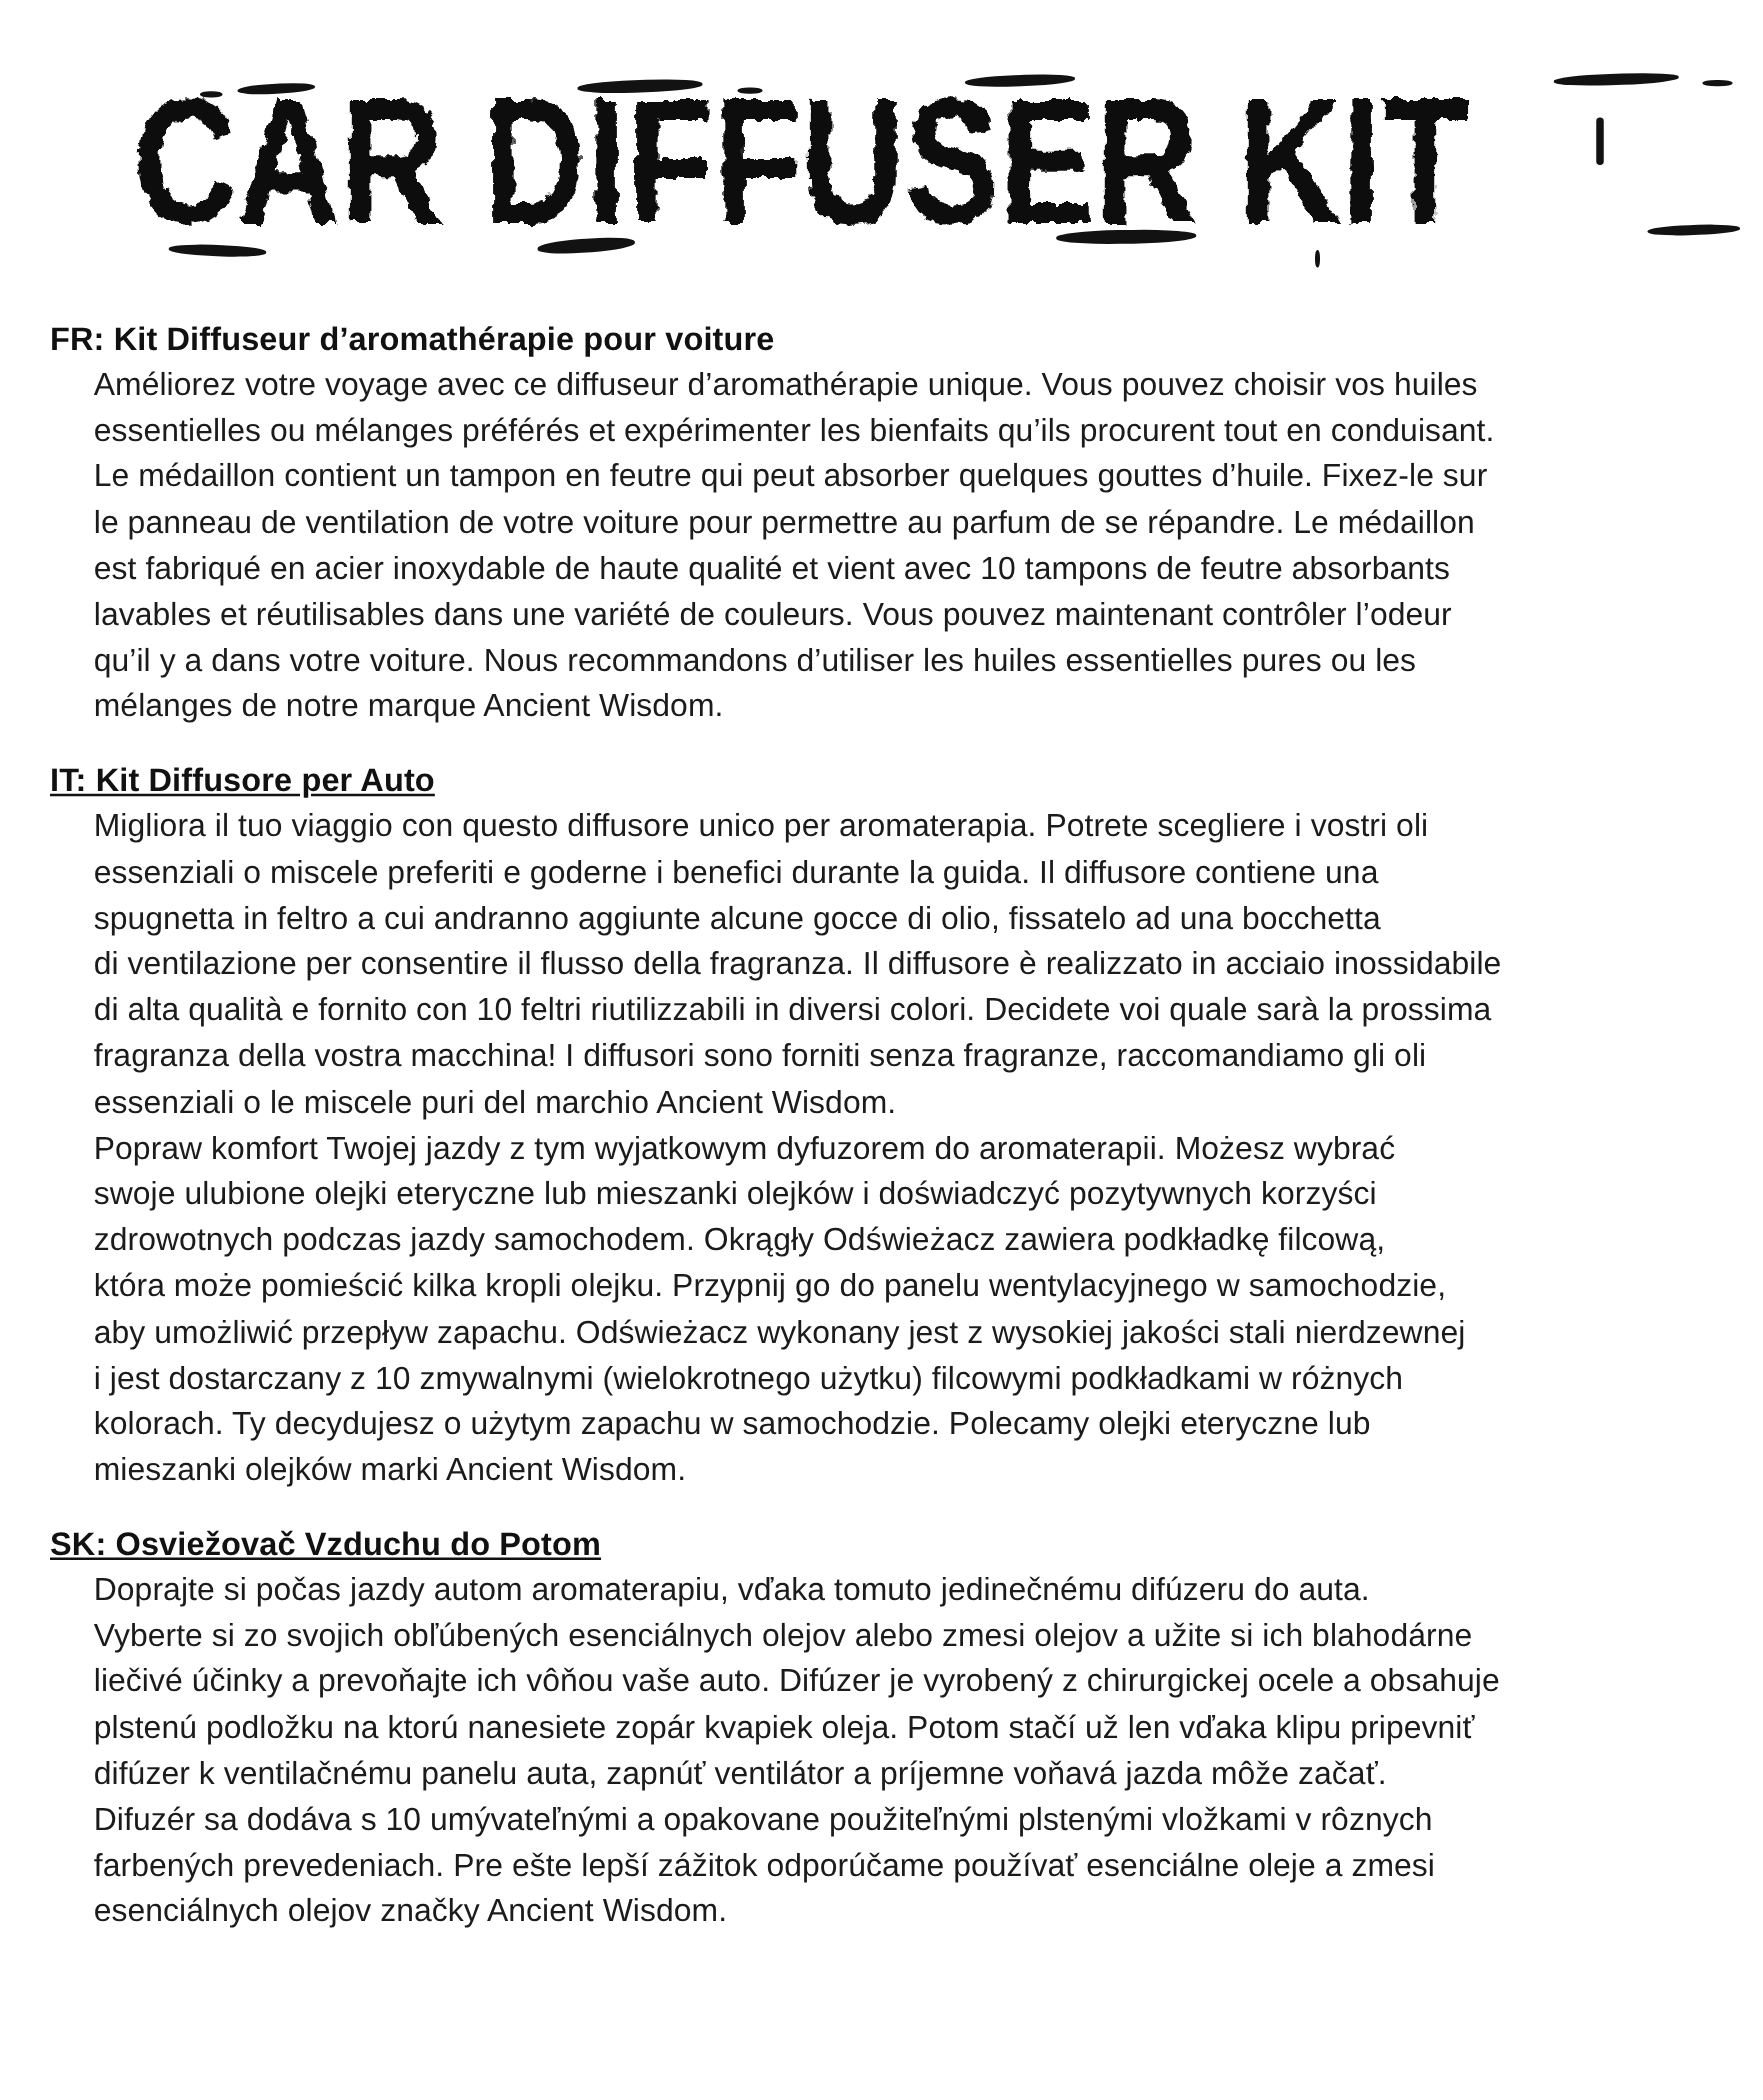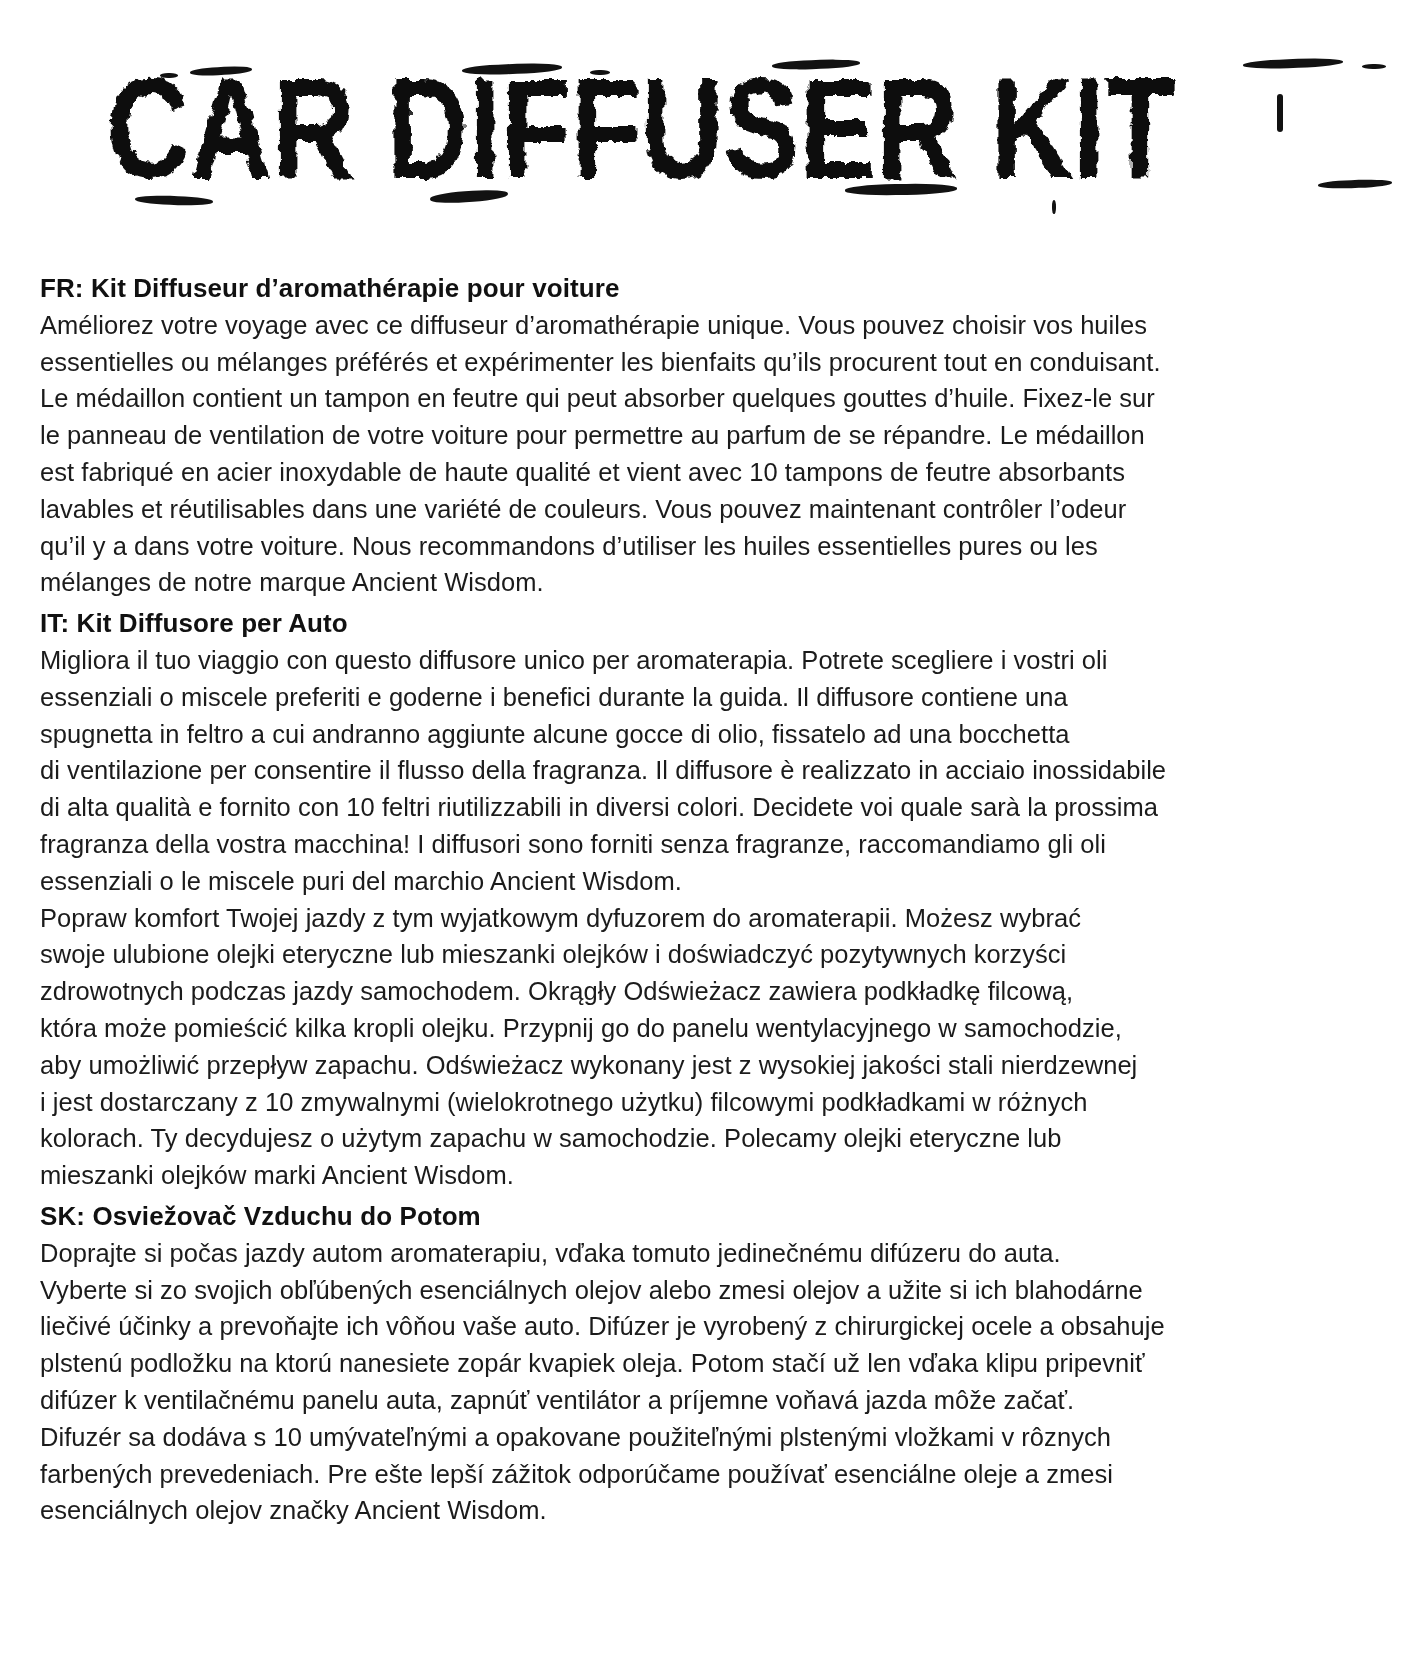--- a/index.html
+++ b/index.html
@@ -16,37 +16,38 @@
     position: absolute;
     left: 105px;
     top: 42px;
     width: 1195px;
     height: 165px;
   }
   .title-wrap svg { display: block; }
   .content {
     position: absolute;
     left: 40px;
-    top: 270px;
+    top: 253px;
     width: 1350px;
   }
   .lang-section h2 {
     font-size: 26px;
     line-height: 36.8px;
     font-weight: bold;
     color: #111111;
     letter-spacing: 0.1px;
   }
-  .lang-section + .lang-section h2 { margin-top: 4px; }
+  .lang-section + .lang-section h2 { margin-top: 22px; text-decoration: underline; }
   .lang-section p {
     font-size: 25.5px;
     line-height: 36.8px;
     white-space: pre-line;
     color: #1b1b1b;
     letter-spacing: 0.05px;
+    margin-left: 35px;
   }
   .speck {
     position: absolute;
     background: #121212;
     border-radius: 45%;
   }
 </style>
 </head>
 <body>
 

